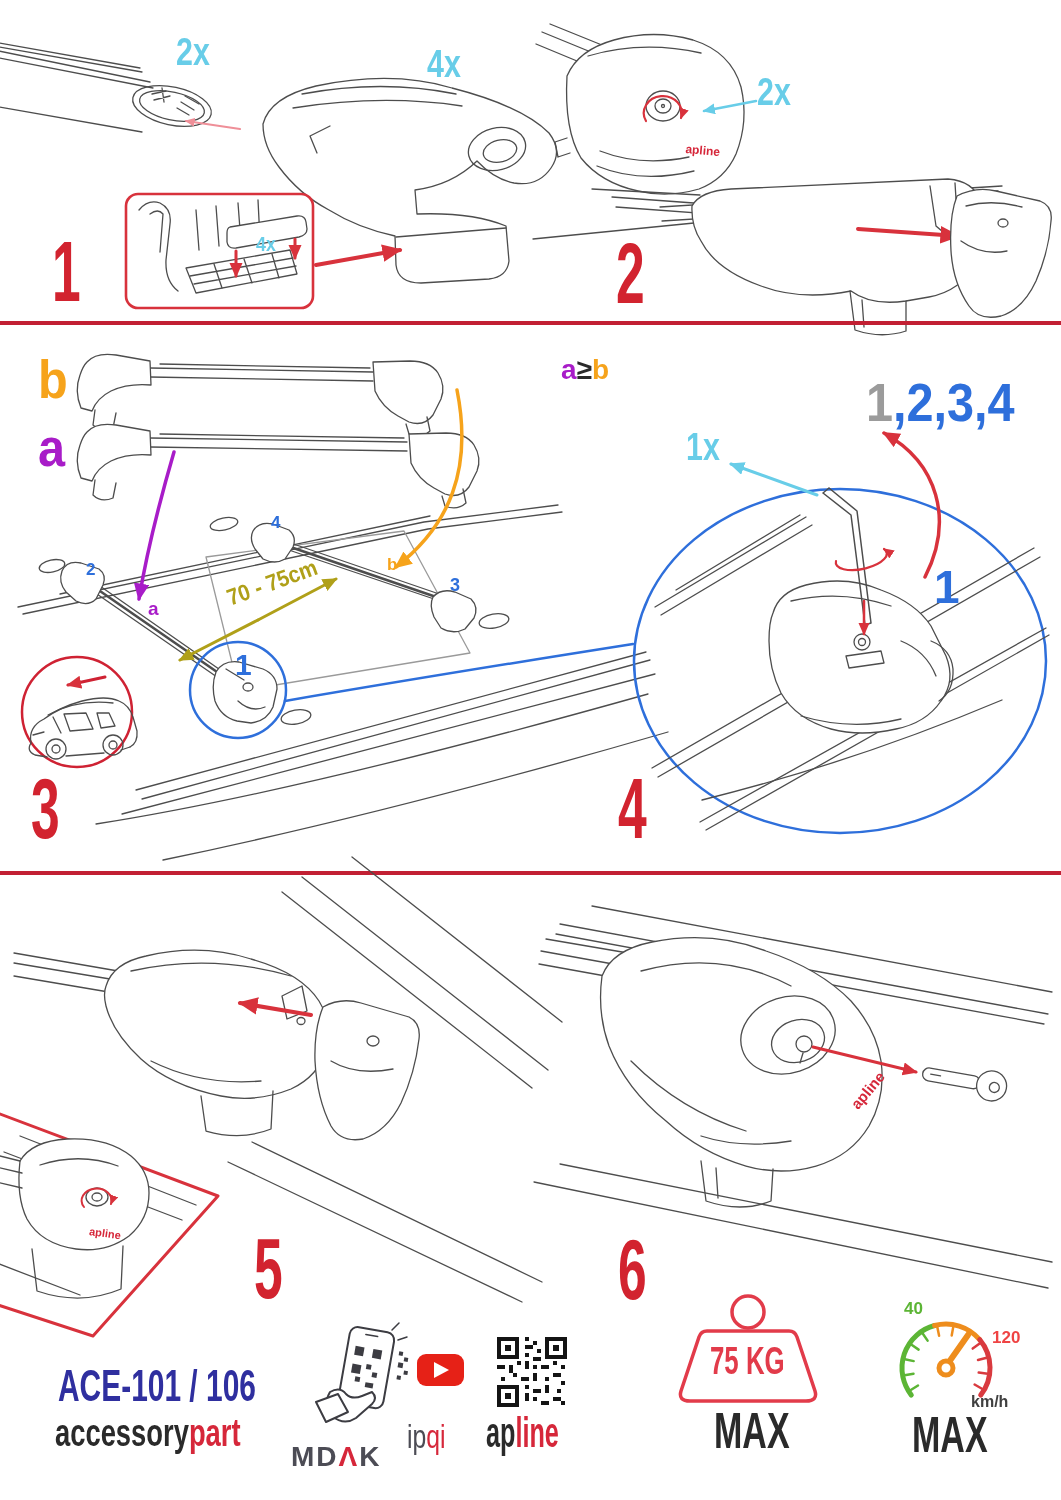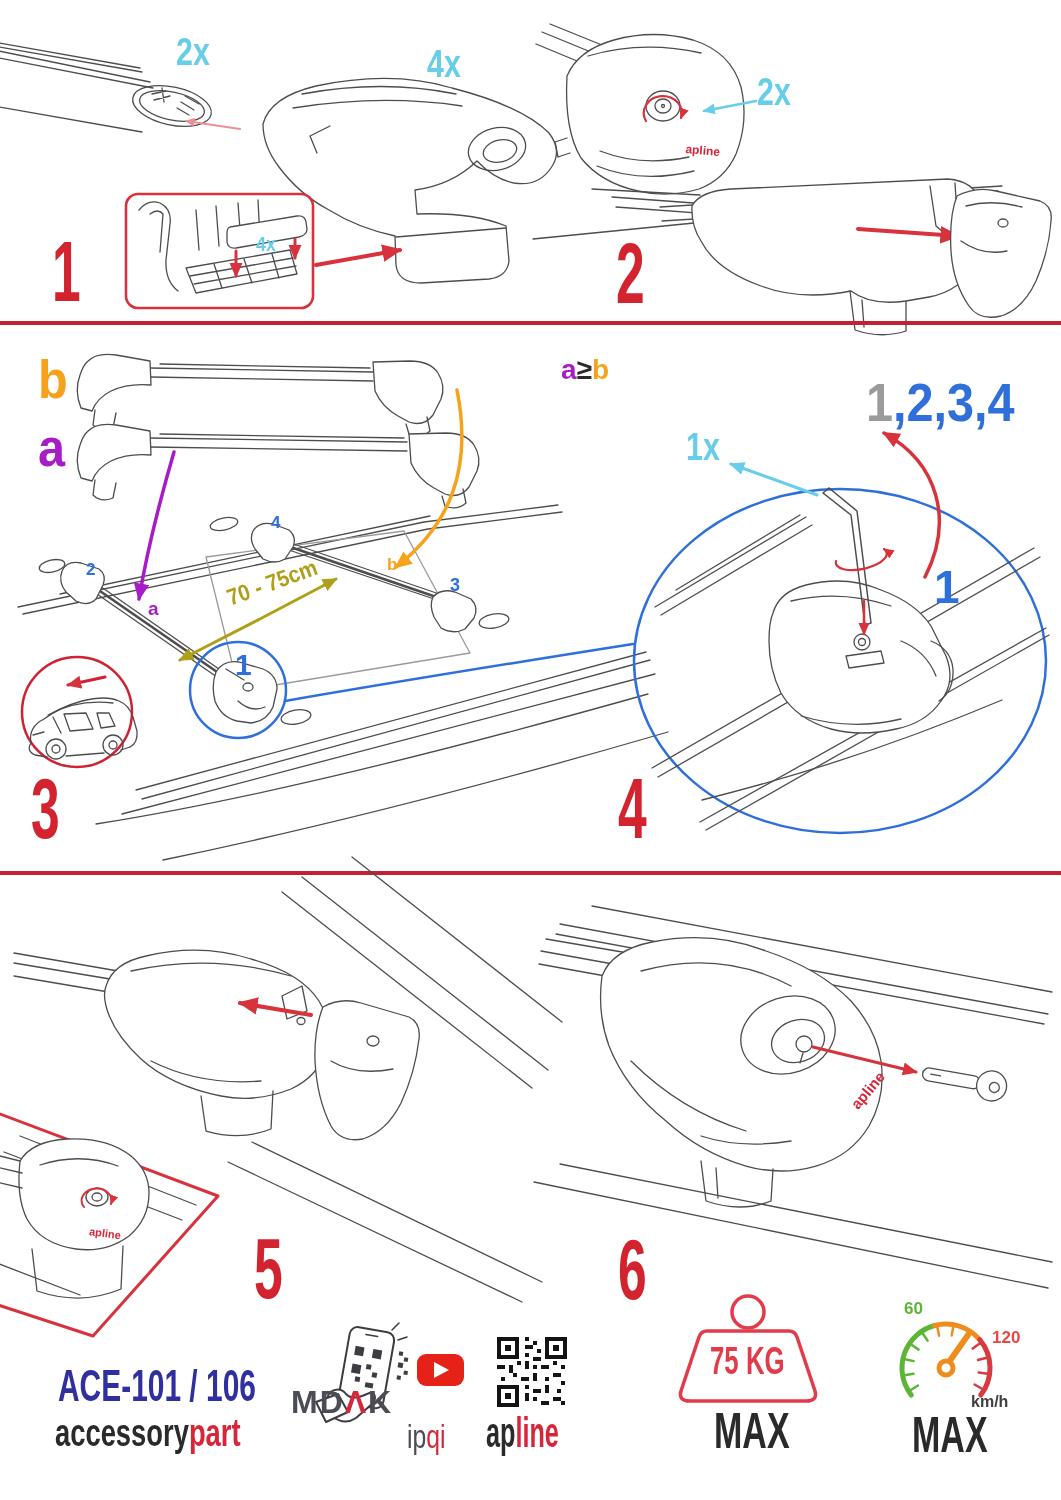--- a/index.html
+++ b/index.html
@@ -314,24 +314,24 @@
 <div class="t stepnum" style="left:618px;top:765px">4</div>
 
 <div class="t stepnum" style="left:254px;top:1225px">5</div>
 <div class="t brandred" style="left:90px;top:1226px;font-size:11px;transform:rotate(8deg)">apline</div>
 
 <div class="t stepnum" style="left:618px;top:1226px">6</div>
 <div class="t brandred" style="left:848px;top:1102px;font-size:15px;transform:rotate(-50deg)">apline</div>
 
 <div class="t navy" style="left:58px;top:1364px;font-size:44px;transform:scaleX(.68)">ACE-101 / 106</div>
 <div class="t" style="left:55px;top:1414px;font-size:38px;transform:scaleX(.72)"><span class="ink">accessory</span><span class="brandred">part</span></div>
-<div class="t" style="left:291px;top:1386px;font-size:32px;letter-spacing:2px"><span class="gray2">MD</span><span class="brandred">Λ</span><span class="gray2">K</span></div>
+<div class="t" style="left:291px;top:1443px;font-size:28px;letter-spacing:2px"><span class="gray2">MD</span><span class="brandred">Λ</span><span class="gray2">K</span></div>
 <div class="t" style="left:407px;top:1420px;font-size:33px;font-weight:400;transform:scaleX(.75)"><span class="gray2">ip</span><span class="brandred">qi</span></div>
 <div class="t" style="left:486px;top:1412px;font-size:42px;transform:scaleX(.6)"><span class="ink">ap</span><span class="brandred">line</span></div>
 
 <div class="t kg" style="left:710px;top:1342px;font-size:38px;transform:scaleX(.68)">75 KG</div>
 <div class="t ink" style="left:714px;top:1406px;font-size:50px;transform:scaleX(.68)">MAX</div>
-<div class="t" style="left:904px;top:1300px;font-size:17px;color:#5cb535">60</div>
+<div class="t" style="left:904px;top:1300px;font-size:17px;color:#5cb535">40</div>
 <div class="t" style="left:992px;top:1329px;font-size:17px;color:#ef4444">120</div>
 <div class="t" style="left:971px;top:1394px;font-size:16px;font-weight:700;color:#404040">km/h</div>
 <div class="t ink" style="left:912px;top:1410px;font-size:50px;transform:scaleX(.68)">MAX</div>
 
 </div>
 
 </body></html>

